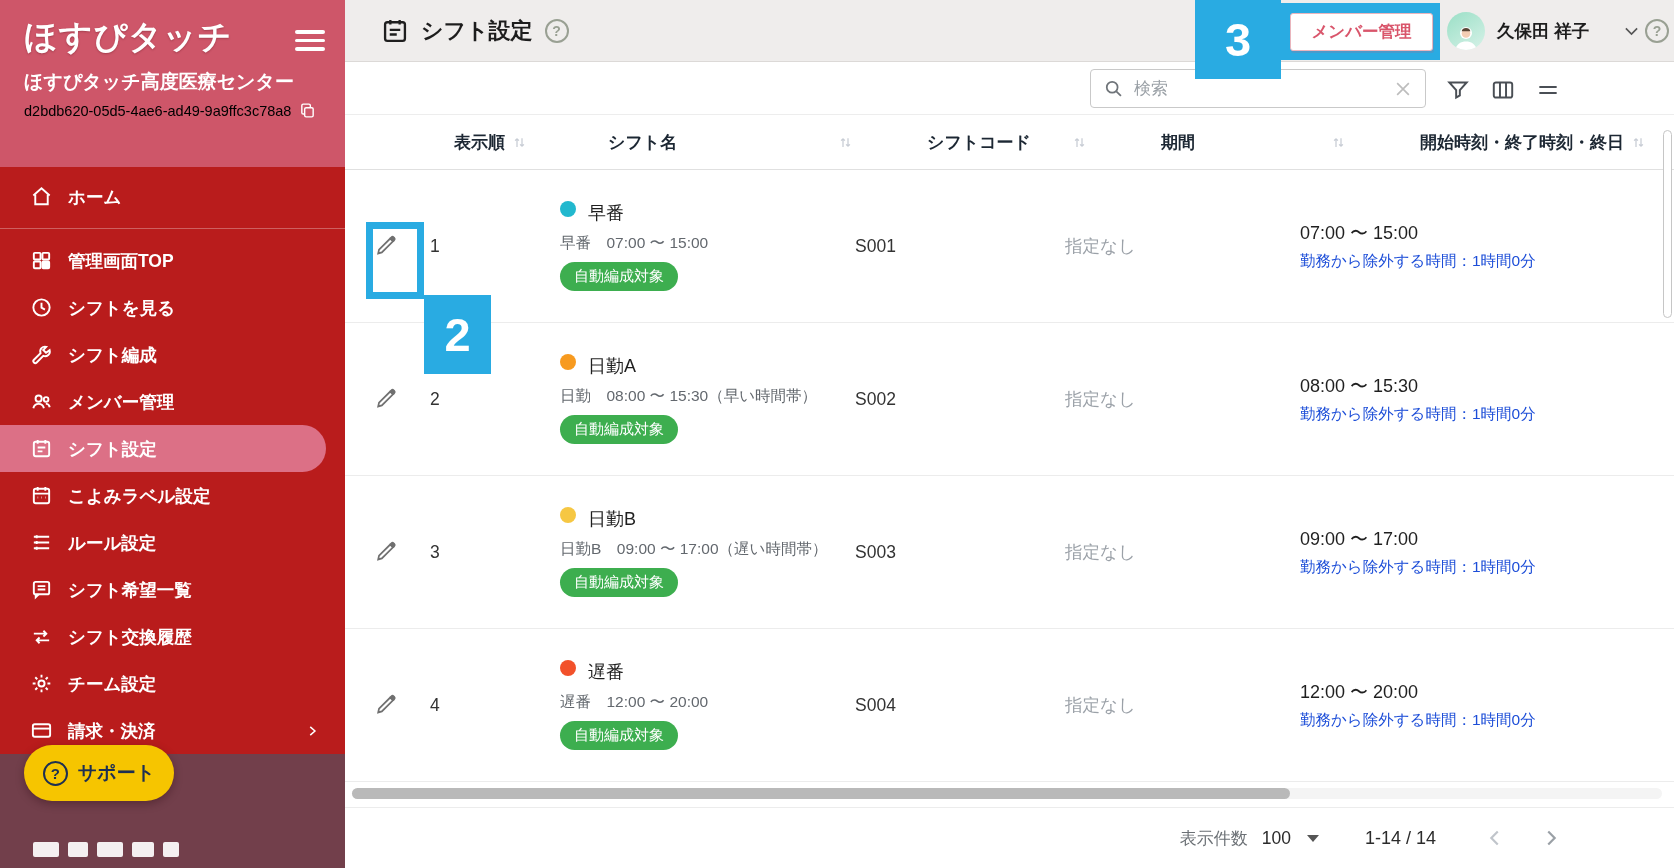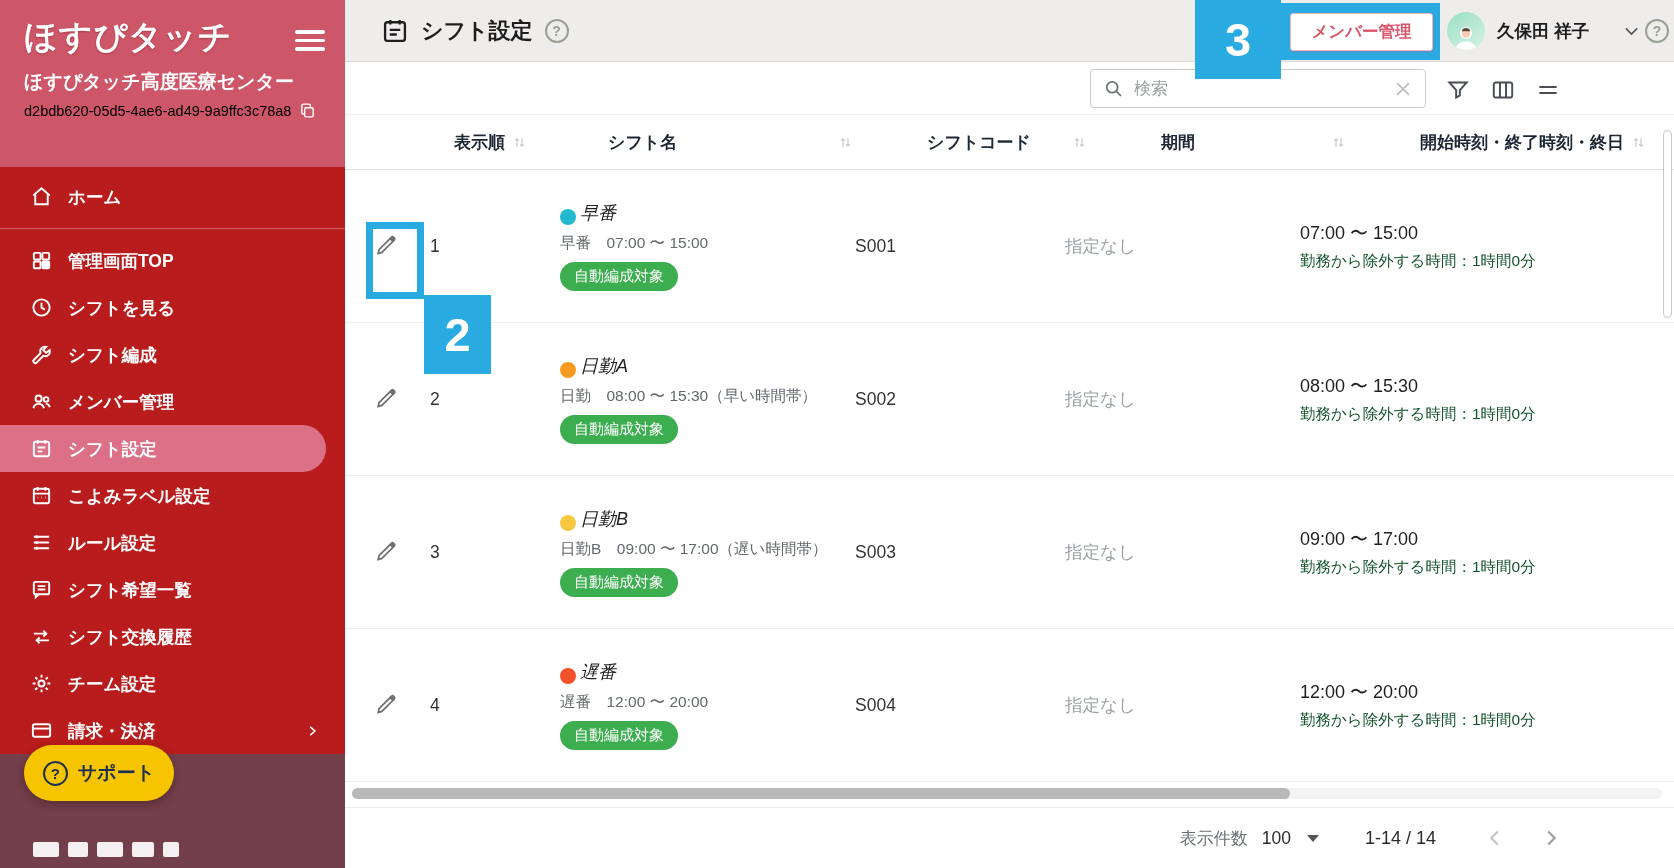--- a/index.html
+++ b/index.html
@@ -76,29 +76,29 @@
   .t-head, .t-row { display:grid; grid-template-columns:85px 130px 295px 210px 235px 1fr; align-items:center; }
   .t-head { height:55px; border-bottom:1px solid #e0e0e0; font-size:17px; font-weight:700; color:#1c2733;gap:24px; }
   .th-cell { display:flex; align-items:center; gap:7px; white-space:nowrap; }
   .th-cell.spread { justify-content:space-between; padding-right:50px; }
   .sort-ic { cursor:pointer; flex-shrink:0; }
   .t-row { height:153px; border-bottom:1px solid #ececec; }
   .cell-edit { padding-left:26px; }
   .edit-btn { background:none; border:none; cursor:pointer; padding:2px; }
   .cell-order { font-size:17.5px; color:#333; }
   .cell-name { display:flex; flex-direction:column; gap:8px; white-space:nowrap; }
-  .name-line { display:flex; align-items:flex-end; gap:4px; font-size:18px; color:#1f1f1f;font-style:italic; }
+  .name-line { display:flex; align-items:flex-start; gap:12px; font-size:18px; color:#1f1f1f; }
   .dot { width:16px; height:16px; border-radius:50%; flex-shrink:0; }
   .detail-line { font-size:15.5px; color:#63686e; }
   .badge { align-self:flex-start; color:#fff; font-size:15px; padding:5px 14px; border-radius:16px; }
   .cell-code { font-size:17.5px; color:#333; }
   .cell-period { font-size:17.5px; color:#9ba1a8; }
   .cell-time { display:flex; flex-direction:column; gap:6px; white-space:nowrap; }
   .time-main { font-size:18px; color:#1f1f1f; }
-  .time-note { font-size:15.5px; color:#14532d; }
+  .time-note { font-size:15.5px; color:#1d4ed8; }
 
   
   .hscroll-track { position:absolute; left:7px; top:788px; width:1310px; height:11px; border-radius:6px; background:#f4f4f4; }
   .hscroll-thumb { position:absolute; left:7px; top:788px; width:938px; height:11px; border-radius:6px; background:#b9b9b9; cursor:grab; }
   .vscroll-thumb { position:absolute; right:2px; top:130px; width:9px; height:188px; border:1.5px solid #c6c6c6;
                    border-radius:6px; background:#fff; cursor:grab; }
 
   
   .footer { position:absolute; left:0; right:0; top:807px; bottom:0; border-top:1px solid #ececec;
             display:flex; align-items:center; justify-content:flex-end; padding-right:112px; }

